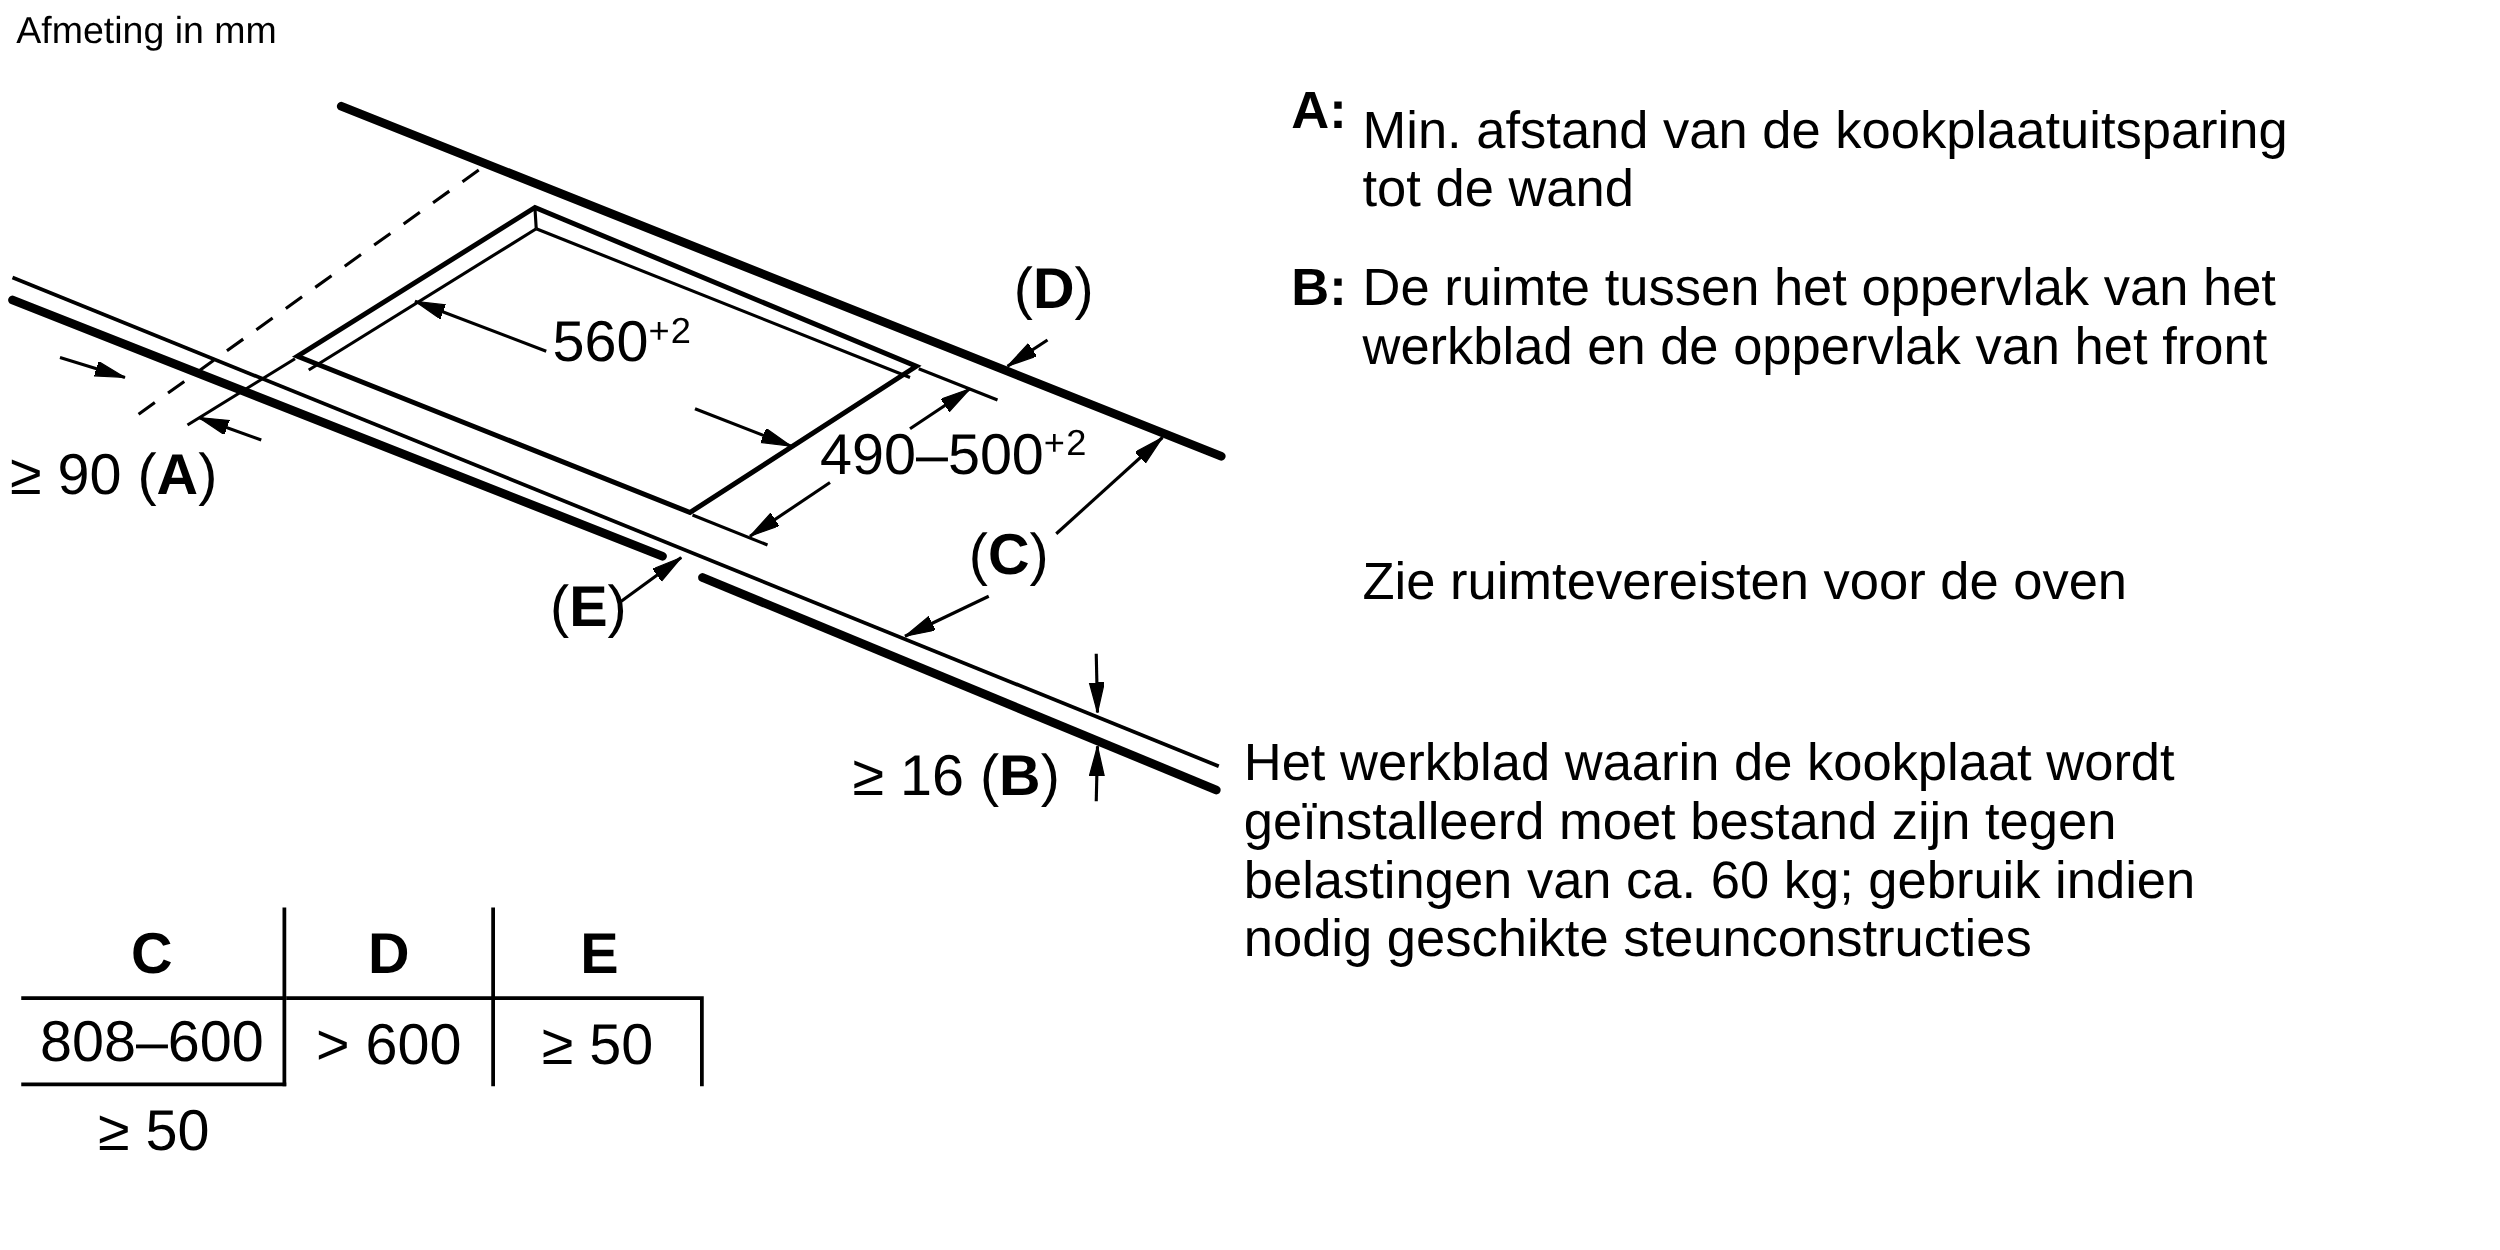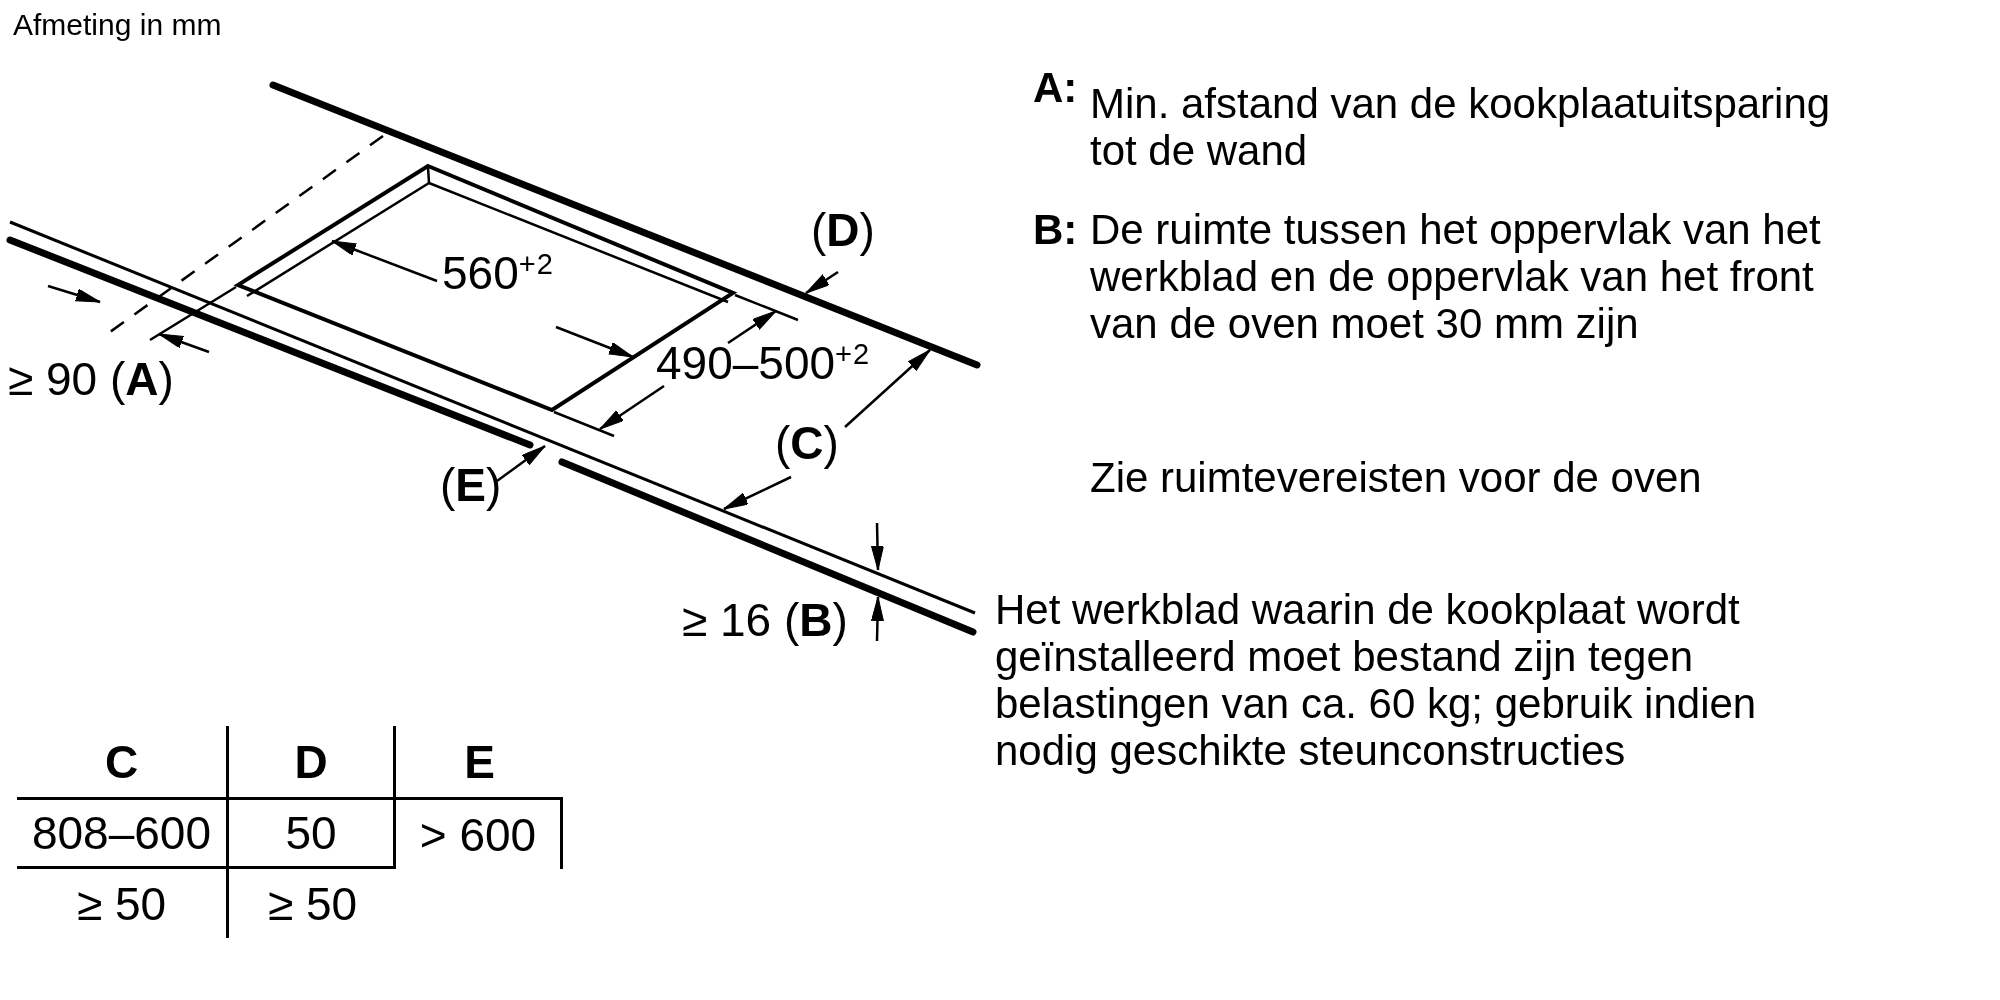--- a/index.html
+++ b/index.html
@@ -87,40 +87,38 @@
 <div class="abs dim-label" style="left:811px;top:207px;"><span>(</span><b>D</b><span>)</span></div>
 
 <div class="abs dim-label" style="left:440px;top:462px;"><span>(</span><b>E</b><span>)</span></div>
 
 <div class="abs dim-table">
   <div class="cell head v hline">C</div>
   <div class="cell head v hline">D</div>
   <div class="cell head hline">E</div>
 
   <div class="cell v hline">808–600</div>
-  <div class="cell v hline">50</div>
 
   <div class="cell v">&gt; 600</div>
   <div class="cell v">≥ 50</div>
   <div class="cell">≥ 50</div>
 </div>
 
 <div class="abs ann-label" style="left:1033px;top:64px;">A:</div>
 <div class="abs ann-lines" style="left:1090px;top:80px;">
   <div>Min. afstand van de kookplaatuitsparing</div>
   <div>tot de wand</div>
 </div>
 
 <div class="abs ann-label" style="left:1033px;top:206px;">B:</div>
 <div class="abs ann-lines" style="left:1090px;top:206px;">
   <div>De ruimte tussen het oppervlak van het</div>
   <div>werkblad en de oppervlak van het front</div>
-  <div>van de oven moet 30 mm zijn</div>
 </div>
 
-<div class="abs ann-lines" style="left:1090px;top:441px;margin-top:13px;">Zie ruimtevereisten voor de oven</div>
+<div class="abs ann-lines" style="left:1090px;top:441px;">Zie ruimtevereisten voor de oven</div>
 
 <div class="abs ann-lines" style="left:995px;top:586px;">
   <div>Het werkblad waarin de kookplaat wordt</div>
   <div>geïnstalleerd moet bestand zijn tegen</div>
   <div>belastingen van ca. 60 kg; gebruik indien</div>
   <div>nodig geschikte steunconstructies</div>
 </div>
 
 </body></html>

